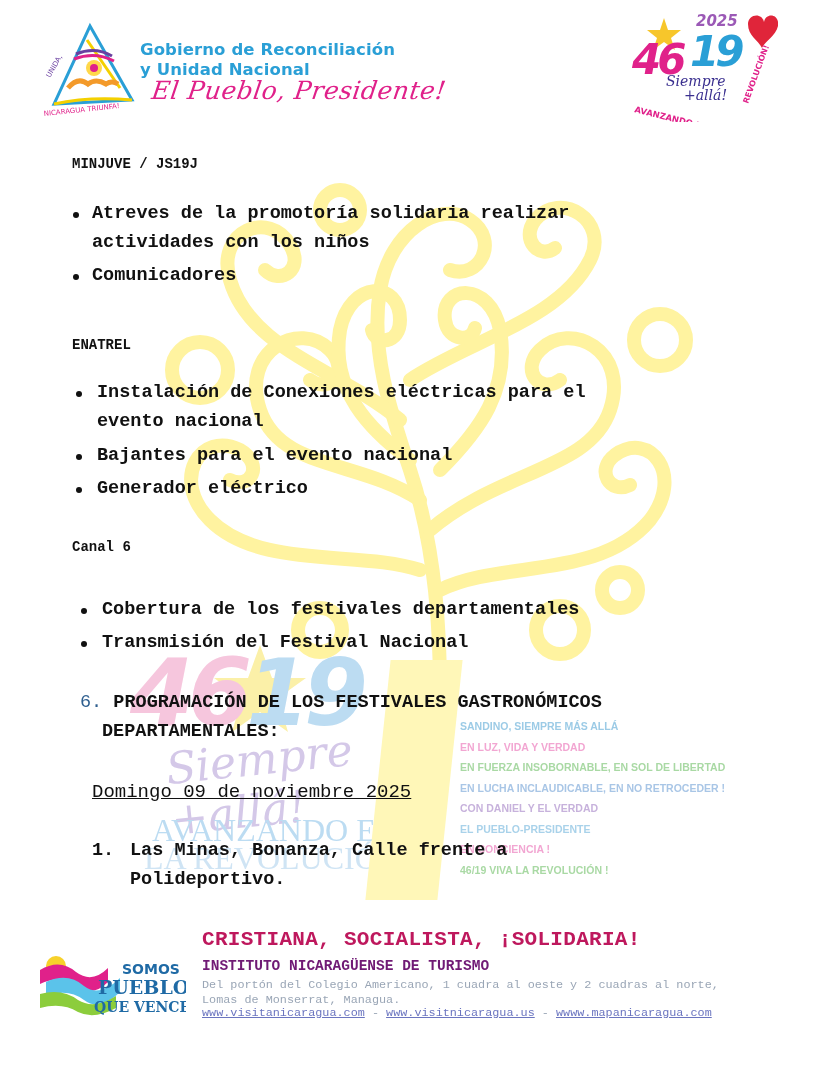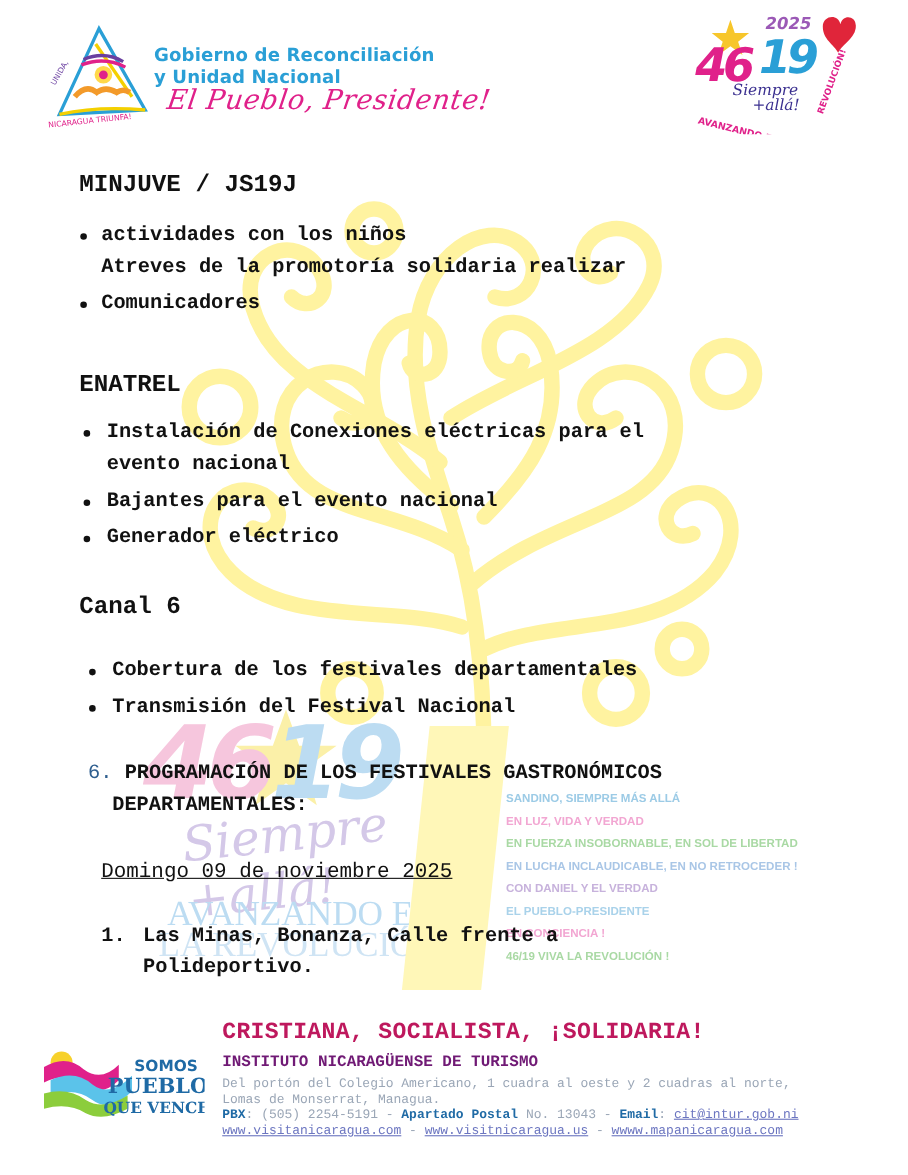--- a/index.html
+++ b/index.html
@@ -15,21 +15,21 @@
                 color:#e0218a; font-size:25px; letter-spacing:0.5px; transform:skewX(-8deg); }
   .badge { left:628px; top:4px; width:150px; height:118px; }
 
   
   .tree { left:140px; top:170px; width:560px; height:520px; }
   .wm4619 { left:120px; top:640px; width:300px; height:260px; }
   .wm-lines { left:460px; top:716px; font-family:Liberation Sans, sans-serif; font-weight:bold; font-size:10.5px; line-height:20.5px; }
   .wm-lines div { white-space:nowrap; }
 
   
-  .heading { font-weight:bold; font-size:22px; }
+  .heading { font-weight:bold; font-size:14px; }
   .item { font-weight:bold; font-size:18.5px; line-height:29px; }
   .bullet { position:absolute; width:6px; height:6px; border-radius:50%; background:#111; }
   .sec6num { color:#2f5f8f; font-weight:normal; }
 
   
   .f-slogan { left:202px; top:928px; color:#be185d; font-weight:bold; font-size:21px; letter-spacing:0.3px; }
   .f-inst { left:202px; top:958px; color:#701a75; font-weight:bold; font-size:14.5px; }
   .f-addr { left:202px; top:978px; color:#9aa6b6; font-size:11.8px; line-height:15px; }
   .f-contact { left:202px; top:1006px; color:#9aa6b6; font-size:11.8px; line-height:15px; white-space:nowrap; }
   .f-contact b { color:#1f6aa5; }
@@ -109,22 +109,22 @@
   <text x="38" y="82" font-size="14" font-style="italic" fill="#3a2f8f" font-family="DejaVu Serif, serif">Siempre</text>
   <text x="56" y="96" font-size="14" font-style="italic" fill="#3a2f8f" font-family="DejaVu Serif, serif">+allá!</text>
   <text x="6" y="108" font-size="8.5" font-weight="bold" fill="#e0218a" font-family="DejaVu Sans, sans-serif" transform="rotate(14 6 108)">AVANZANDO EN LA</text>
   <text x="120" y="100" font-size="8" font-weight="bold" fill="#e0218a" font-family="DejaVu Sans, sans-serif" transform="rotate(-70 120 100)">REVOLUCIÓN!</text>
 </svg>
 
 <div class="abs heading" style="left:72px;top:156px;">MINJUVE / JS19J</div>
 
 <div class="abs bullet" style="left:73px;top:212px;"></div>
 <div class="abs item" style="left:92px;top:199px;">
+  <div>Atreves de la promotoría solidaria realizar</div>
   <div>actividades con los niños</div>
-  <div>Atreves de la promotoría solidaria realizar</div>
 </div>
 <div class="abs bullet" style="left:73px;top:274px;"></div>
 <div class="abs item" style="left:92px;top:261px;">
   <div>Comunicadores</div>
 </div>
 
 <div class="abs heading" style="left:72px;top:337px;">ENATREL</div>
 
 <div class="abs bullet" style="left:76px;top:391px;"></div>
 <div class="abs item" style="left:97px;top:378px;">
@@ -170,18 +170,15 @@
 </svg>
 
 <div class="abs f-slogan">CRISTIANA, SOCIALISTA, ¡SOLIDARIA!</div>
 <div class="abs f-inst">INSTITUTO NICARAGÜENSE DE TURISMO</div>
 <div class="abs f-addr">
   <div>Del portón del Colegio Americano, 1 cuadra al oeste y 2 cuadras al norte,</div>
   <div>Lomas de Monserrat, Managua.</div>
 </div>
 <div class="abs f-contact">
   <div>
-    <b>PBX</b><span>: (505) 2254-5191 - </span><b>Apartado Postal</b><span> No. 13043 - </span><b>Email</b><span>: </span><span class="link">cit@intur.gob.ni</span>
-  </div>
-  <div>
     <span class="link">www.visitanicaragua.com</span><span> - </span><span class="link">www.visitnicaragua.us</span><span> - </span><span class="link">wwww.mapanicaragua.com</span>
   </div>
 </div>
 
 </body></html>

